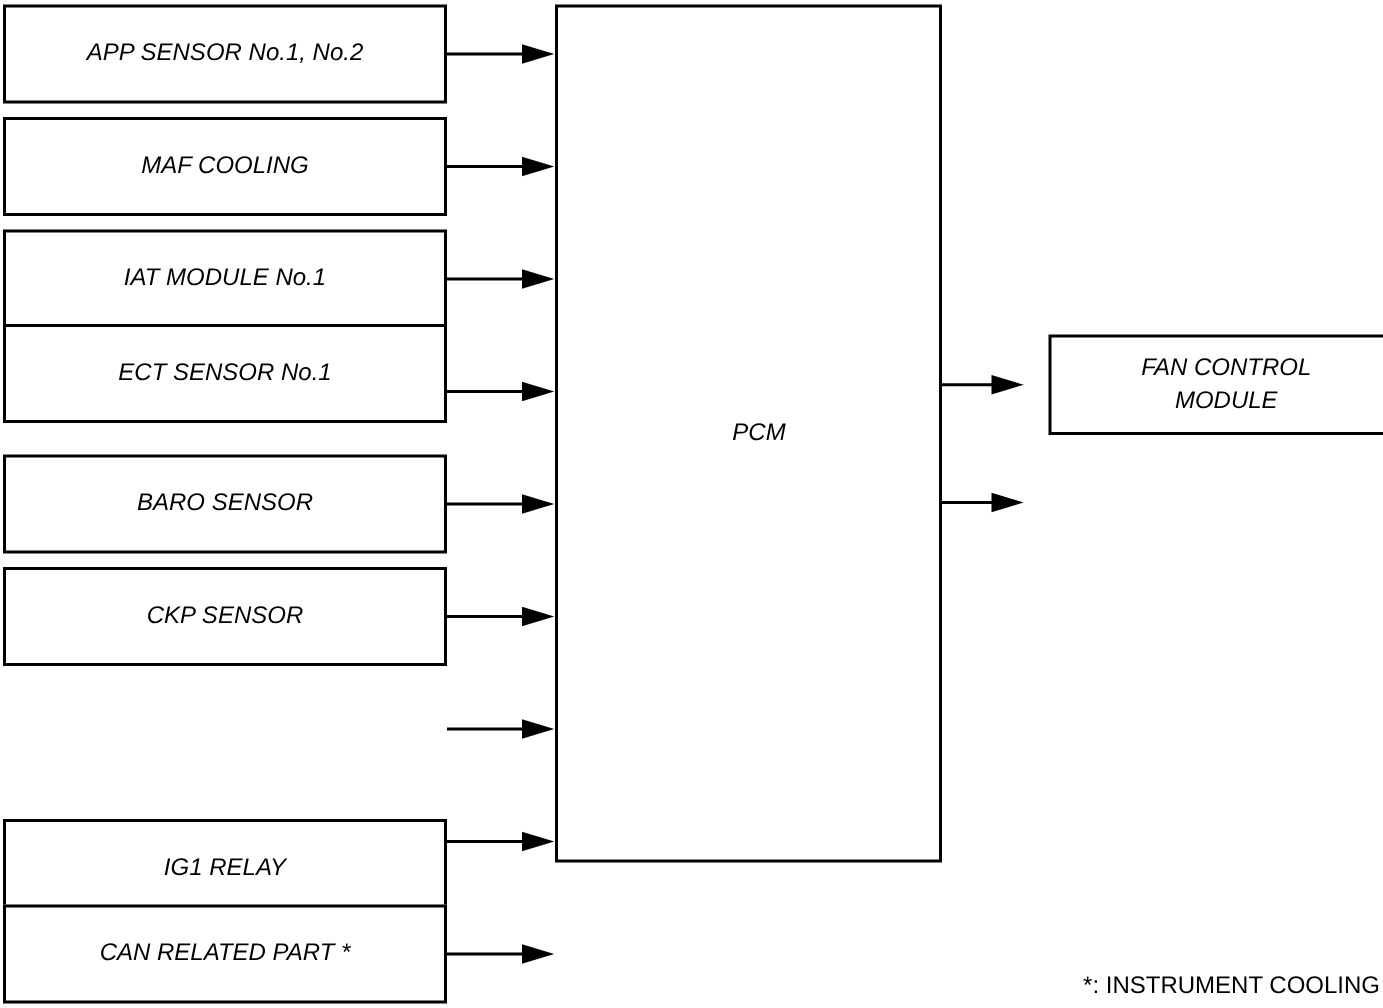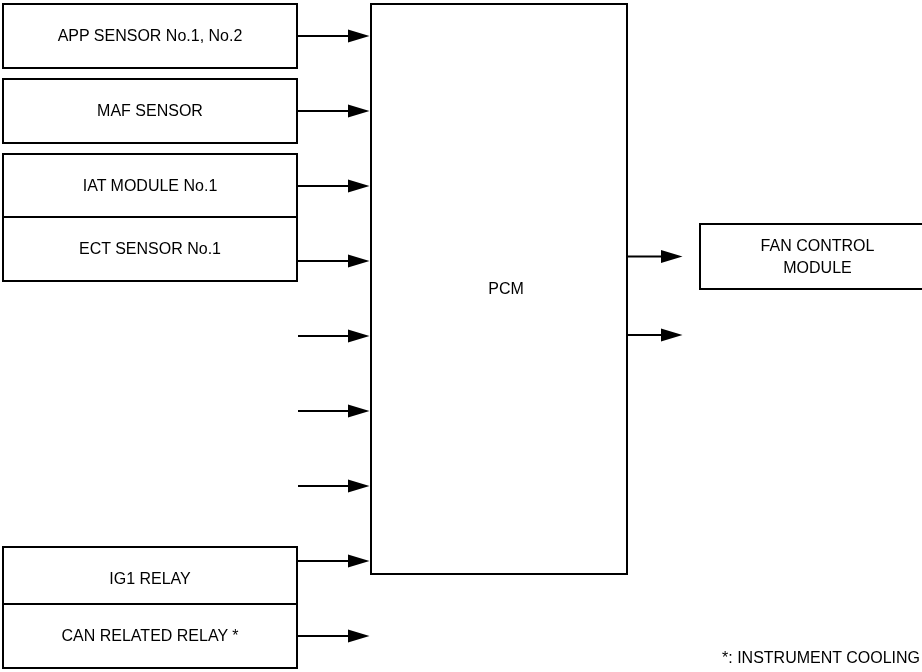--- a/index.html
+++ b/index.html
@@ -21,20 +21,21 @@
     box-sizing: border-box;
     border: 2px solid #000000;
     background: #ffffff;
     display: flex;
     align-items: center;
     justify-content: center;
     text-align: center;
     font-size: 16px;
     line-height: 1.35;
     white-space: pre-line;
+    font-style: italic;
   }
   .input-box {
     left: 2px;
     width: 296px;
     height: 66px;
   }
   .pcm-box {
     left: 370px;
     top: 3px;
     width: 258px;
@@ -116,25 +117,27 @@
       <line x1="628" y1="256.5" x2="663" y2="256.5"></line>
       <polygon points="661,250 661,263 682.5,256.5"></polygon>
     </g>
     <g>
       <line x1="628" y1="335" x2="663" y2="335"></line>
       <polygon points="661,328.5 661,341.5 682.5,335"></polygon>
     </g>
   </svg>
 
   <div class="box input-box" style="top:3px">APP SENSOR No.1, No.2</div>
-  <div class="box input-box" style="top:78px">MAF SENSOR</div>
+  <div class="box input-box" style="top:78px">MAF COOLING</div>
   <div class="box input-box" style="top:153px">IAT MODULE No.1</div>
   <div class="box input-box" style="top:216px">ECT SENSOR No.1</div>
+  <div class="box input-box" style="top:303px">BARO SENSOR</div>
+  <div class="box input-box" style="top:378px">CKP SENSOR</div>
   <div class="box input-box" style="top:546px">IG1 RELAY</div>
-  <div class="box input-box" style="top:603px">CAN RELATED RELAY *</div>
+  <div class="box input-box" style="top:603px">CAN RELATED PART *</div>
 
   <div class="box pcm-box">PCM</div>
 
   <div class="box output-box" style="top:223px;height:67px">FAN CONTROL
 MODULE</div>
 
   <div class="footnote">*: INSTRUMENT COOLING</div>
 
 </div>
 

